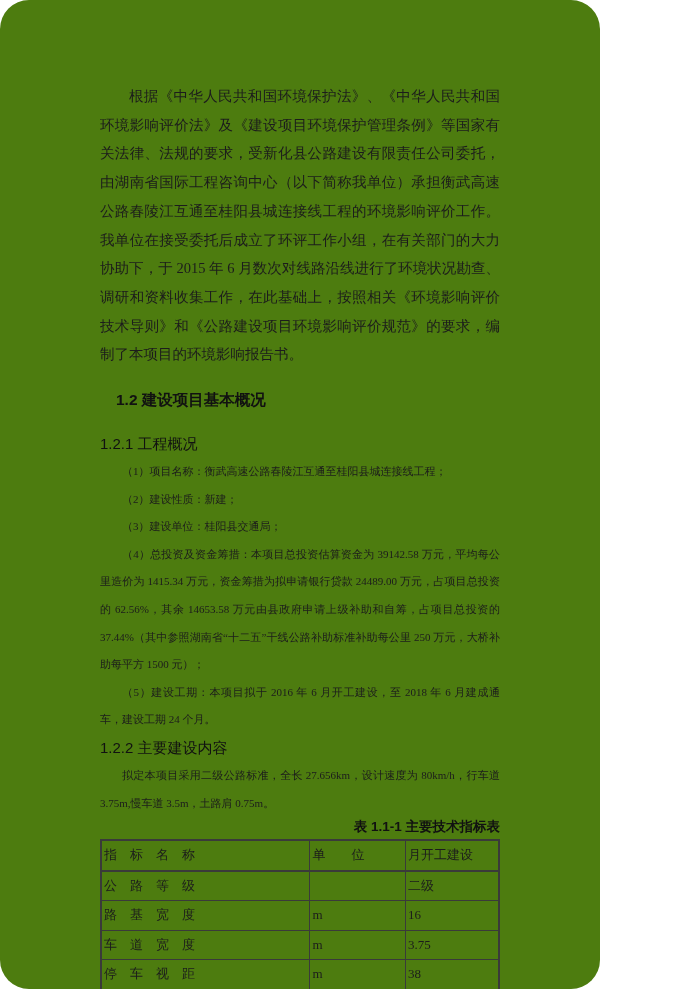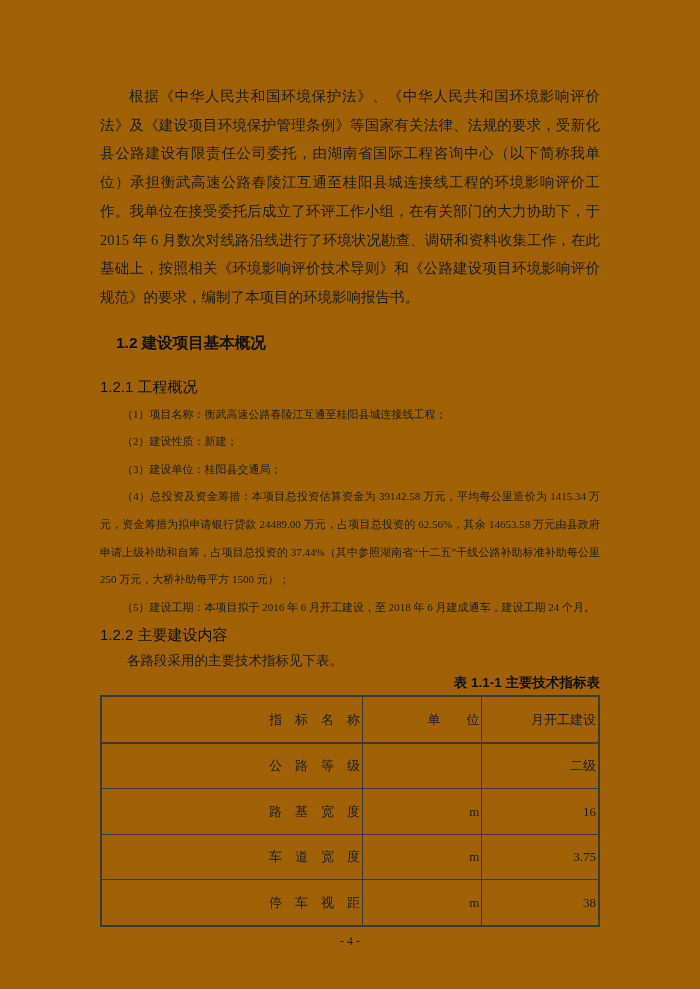--- a/index.html
+++ b/index.html
@@ -2,28 +2,29 @@
 <html><head>
 <meta charset="utf-8">
 <style>
   html, body {
     margin: 0;
     padding: 0;
     background: #ffffff;
   }
   .page {
     position: relative;
-    width: 700px;
+    width: 600px;
     height: 989px;
-    background: #a16207;
+    background: #4d7c0f;
     box-sizing: border-box;
     padding: 82px 100px 0 100px;
     color: #1c1c1c;
     font-family: "Liberation Serif", "DejaVu Serif", serif;
     overflow: hidden;
+    border-radius: 29px;
   }
   p { margin: 0; }
   .body-par {
     font-size: 14.5px;
     line-height: 28.7px;
     text-align: justify;
     text-indent: 2em;
   }
   .heading-2 {
     font-family: "Liberation Sans", "DejaVu Sans", sans-serif;
@@ -64,22 +65,22 @@
   }
   table.tech {
     width: 100%;
     border-collapse: collapse;
     border: 2px solid #3a3a3a;
     table-layout: fixed;
   }
   table.tech th, table.tech td {
     border: 1px solid #3a3a3a;
     height: 20.5px;
-    padding: 12px 2px;
-    text-align: right;
+    padding: 4px 2px;
+    text-align: left;
     vertical-align: middle;
     font-size: 13px;
     font-weight: normal;
     color: #1c1c1c;
     overflow: hidden;
     white-space: nowrap;
   }
   table.tech thead th {
     border-bottom: 2px solid #3a3a3a;
   }
@@ -106,21 +107,21 @@
   <h3 class="heading-3">1.2.1 工程概况</h3>
 
   <p class="item-par">（1）项目名称：衡武高速公路春陵江互通至桂阳县城连接线工程；</p>
   <p class="item-par">（2）建设性质：新建；</p>
   <p class="item-par">（3）建设单位：桂阳县交通局；</p>
   <p class="item-par">（4）总投资及资金筹措：本项目总投资估算资金为 39142.58 万元，平均每公里造价为 1415.34 万元，资金筹措为拟申请银行贷款 24489.00 万元，占项目总投资的 62.56%，其余 14653.58 万元由县政府申请上级补助和自筹，占项目总投资的 37.44%（其中参照湖南省“十二五”干线公路补助标准补助每公里 250 万元，大桥补助每平方 1500 元）；</p>
   <p class="item-par">（5）建设工期：本项目拟于 2016 年 6 月开工建设，至 2018 年 6 月建成通车，建设工期 24 个月。</p>
 
   <h3 class="heading-3">1.2.2 主要建设内容</h3>
 
-  <p class="lead-par">各路段采用的主要技术指标见下表。</p>
+  <p class="item-par">拟定本项目采用二级公路标准，全长 27.656km，设计速度为 80km/h，行车道 3.75m,慢车道 3.5m，土路肩 0.75m。</p>
 
   <div class="table-caption">表 1.1-1  主要技术指标表</div>
 
   <table class="tech">
     <colgroup>
       <col class="c-name">
         <col class="c-unit">
         <col class="c-std">
     </colgroup>
     <thead>

